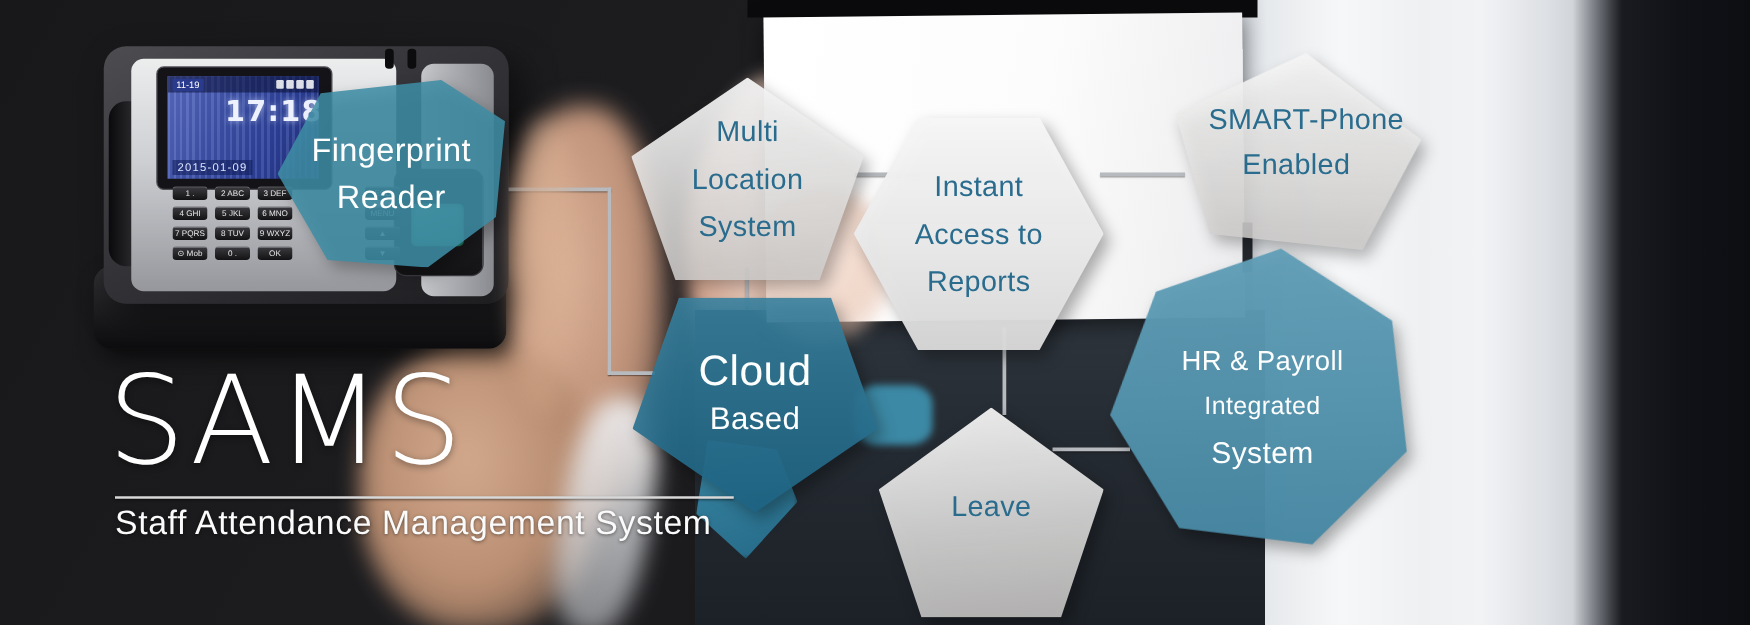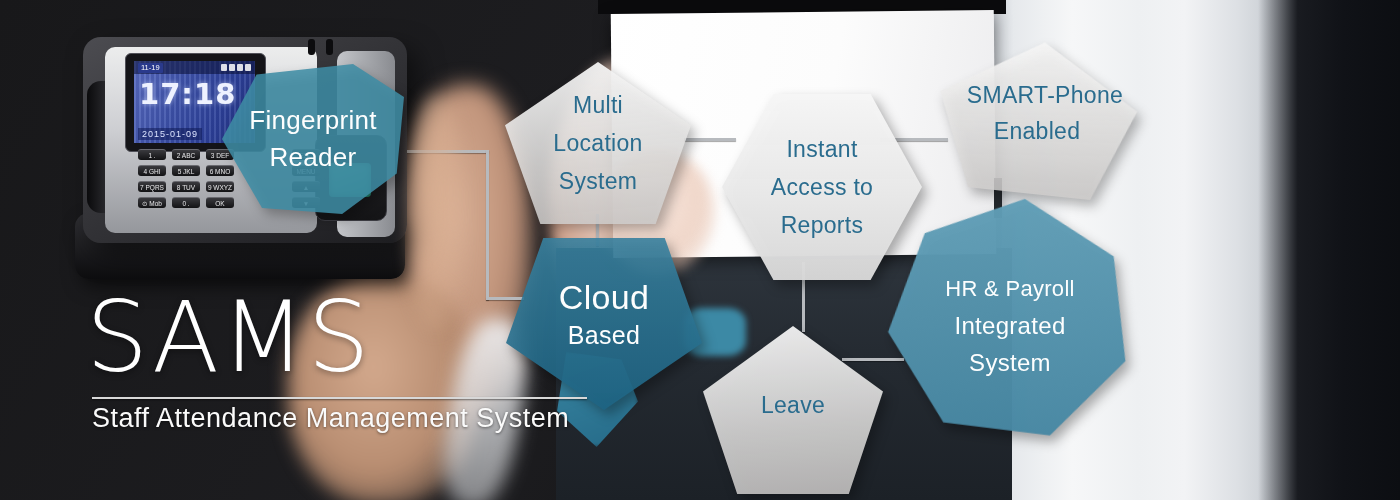--- a/index.html
+++ b/index.html
@@ -66,21 +66,21 @@
     background:linear-gradient(115deg,#5a6cc0 0%,#3c50a6 40%,#2c3f96 70%,#25357f 100%);}
   .scr-bars{position:absolute;inset:0;
     background:repeating-linear-gradient(90deg,rgba(205,218,255,.12) 0 2px,rgba(0,0,40,.06) 2px 5px);}
   .scr-top{position:absolute;left:0;top:0;right:0;height:13px;background:rgba(8,12,50,.55);
     display:flex;align-items:center;justify-content:space-between;padding:0 4px;box-sizing:border-box;}
   .scr-chip{background:#2a3a8c;color:#fff;font-size:7.5px;padding:0 3px;border-radius:1px;line-height:10px;}
   .scr-icons{display:flex;gap:2px;}
   .scr-icons i{display:block;width:6px;height:7px;background:rgba(255,255,255,.85);border-radius:1px;}
   .scr-time{position:absolute;left:5px;top:16px;color:#eef2ff;font-weight:bold;
     font-family:"DejaVu Sans",sans-serif;text-shadow:0 0 5px rgba(220,230,255,.6);}
-  .scr-time .big{font-size:29px;letter-spacing:1px;}
+  .scr-time .big{font-size:23px;letter-spacing:1px;margin-left:41px;}
   .scr-time .sec{font-size:13px;vertical-align:8px;margin-left:1px;padding-left:40px;}
   .scr-date{position:absolute;left:4px;bottom:3px;background:rgba(15,25,85,.55);color:#dbe3ff;
     font-size:9px;padding:1px 4px;letter-spacing:1px;}
   .dev-scanner{left:240px;top:100px;width:70px;height:84px;border-radius:10px;
     background:linear-gradient(180deg,#2a2a2e,#141416);border:1px solid #3c3c42;}
   .dev-scan-glass{left:254px;top:128px;width:42px;height:34px;border-radius:4px;
     background:linear-gradient(160deg,#6fd6bb,#2ba184);box-shadow:inset 0 0 6px rgba(0,0,0,.4);}
   .keypad{left:63px;top:114px;display:grid;grid-template-columns:repeat(3,28px);grid-auto-rows:11px;gap:5px 6px;}
   .keypad-side{left:217px;top:114px;display:grid;grid-template-columns:28px;grid-auto-rows:11px;gap:5px;}
   .key{background:linear-gradient(180deg,#3a3a3e,#121214);border-radius:3px;border-top:1px solid #6a6a70;
@@ -208,21 +208,21 @@
     <div class="shape-wrap">
         <div class="shape pent-up fill-gray"></div>
       </div>
     <div class="labels">
       <div class="fline">Multi</div>
       <div class="fline">Location</div>
       <div class="fline">System</div>
     </div>
   </div>
 
-  <div class="abs feature" style="left:722px;top:94px;width:200px;height:186px;">
+  <div class="abs feature" style="left:683px;top:94px;width:200px;height:186px;">
     <div class="shape-wrap">
         <div class="shape hexa fill-gray-lt"></div>
       </div>
     <div class="labels">
       <div class="fline">Instant</div>
       <div class="fline">Access to</div>
       <div class="fline">Reports</div>
     </div>
   </div>
 
@@ -254,21 +254,21 @@
       <div class="fline">Leave</div>
     </div>
   </div>
 
   <div class="abs feature" style="left:888px;top:198px;width:244px;height:244px;">
     <div class="shape-wrap rot7">
         <div class="shape hepta fill-teal-lt"></div>
       </div>
     <div class="labels" style="transform:translateY(5px);">
       <div class="fline white" style="font-size:22px;line-height:37px;">HR &amp; Payroll</div>
-      <div class="fline white" style="font-size:24px;line-height:37px;">Integrated</div>
+      <div class="fline white" style="font-size:20px;line-height:37px;">Integrated</div>
       <div class="fline white" style="font-size:24px;line-height:37px;">System</div>
     </div>
   </div>
 
   <div class="abs sams-title">SAMS</div>
   <div class="abs sams-underline"></div>
   <div class="abs sams-subtitle">Staff Attendance Management System</div>
 
 </div>
 

